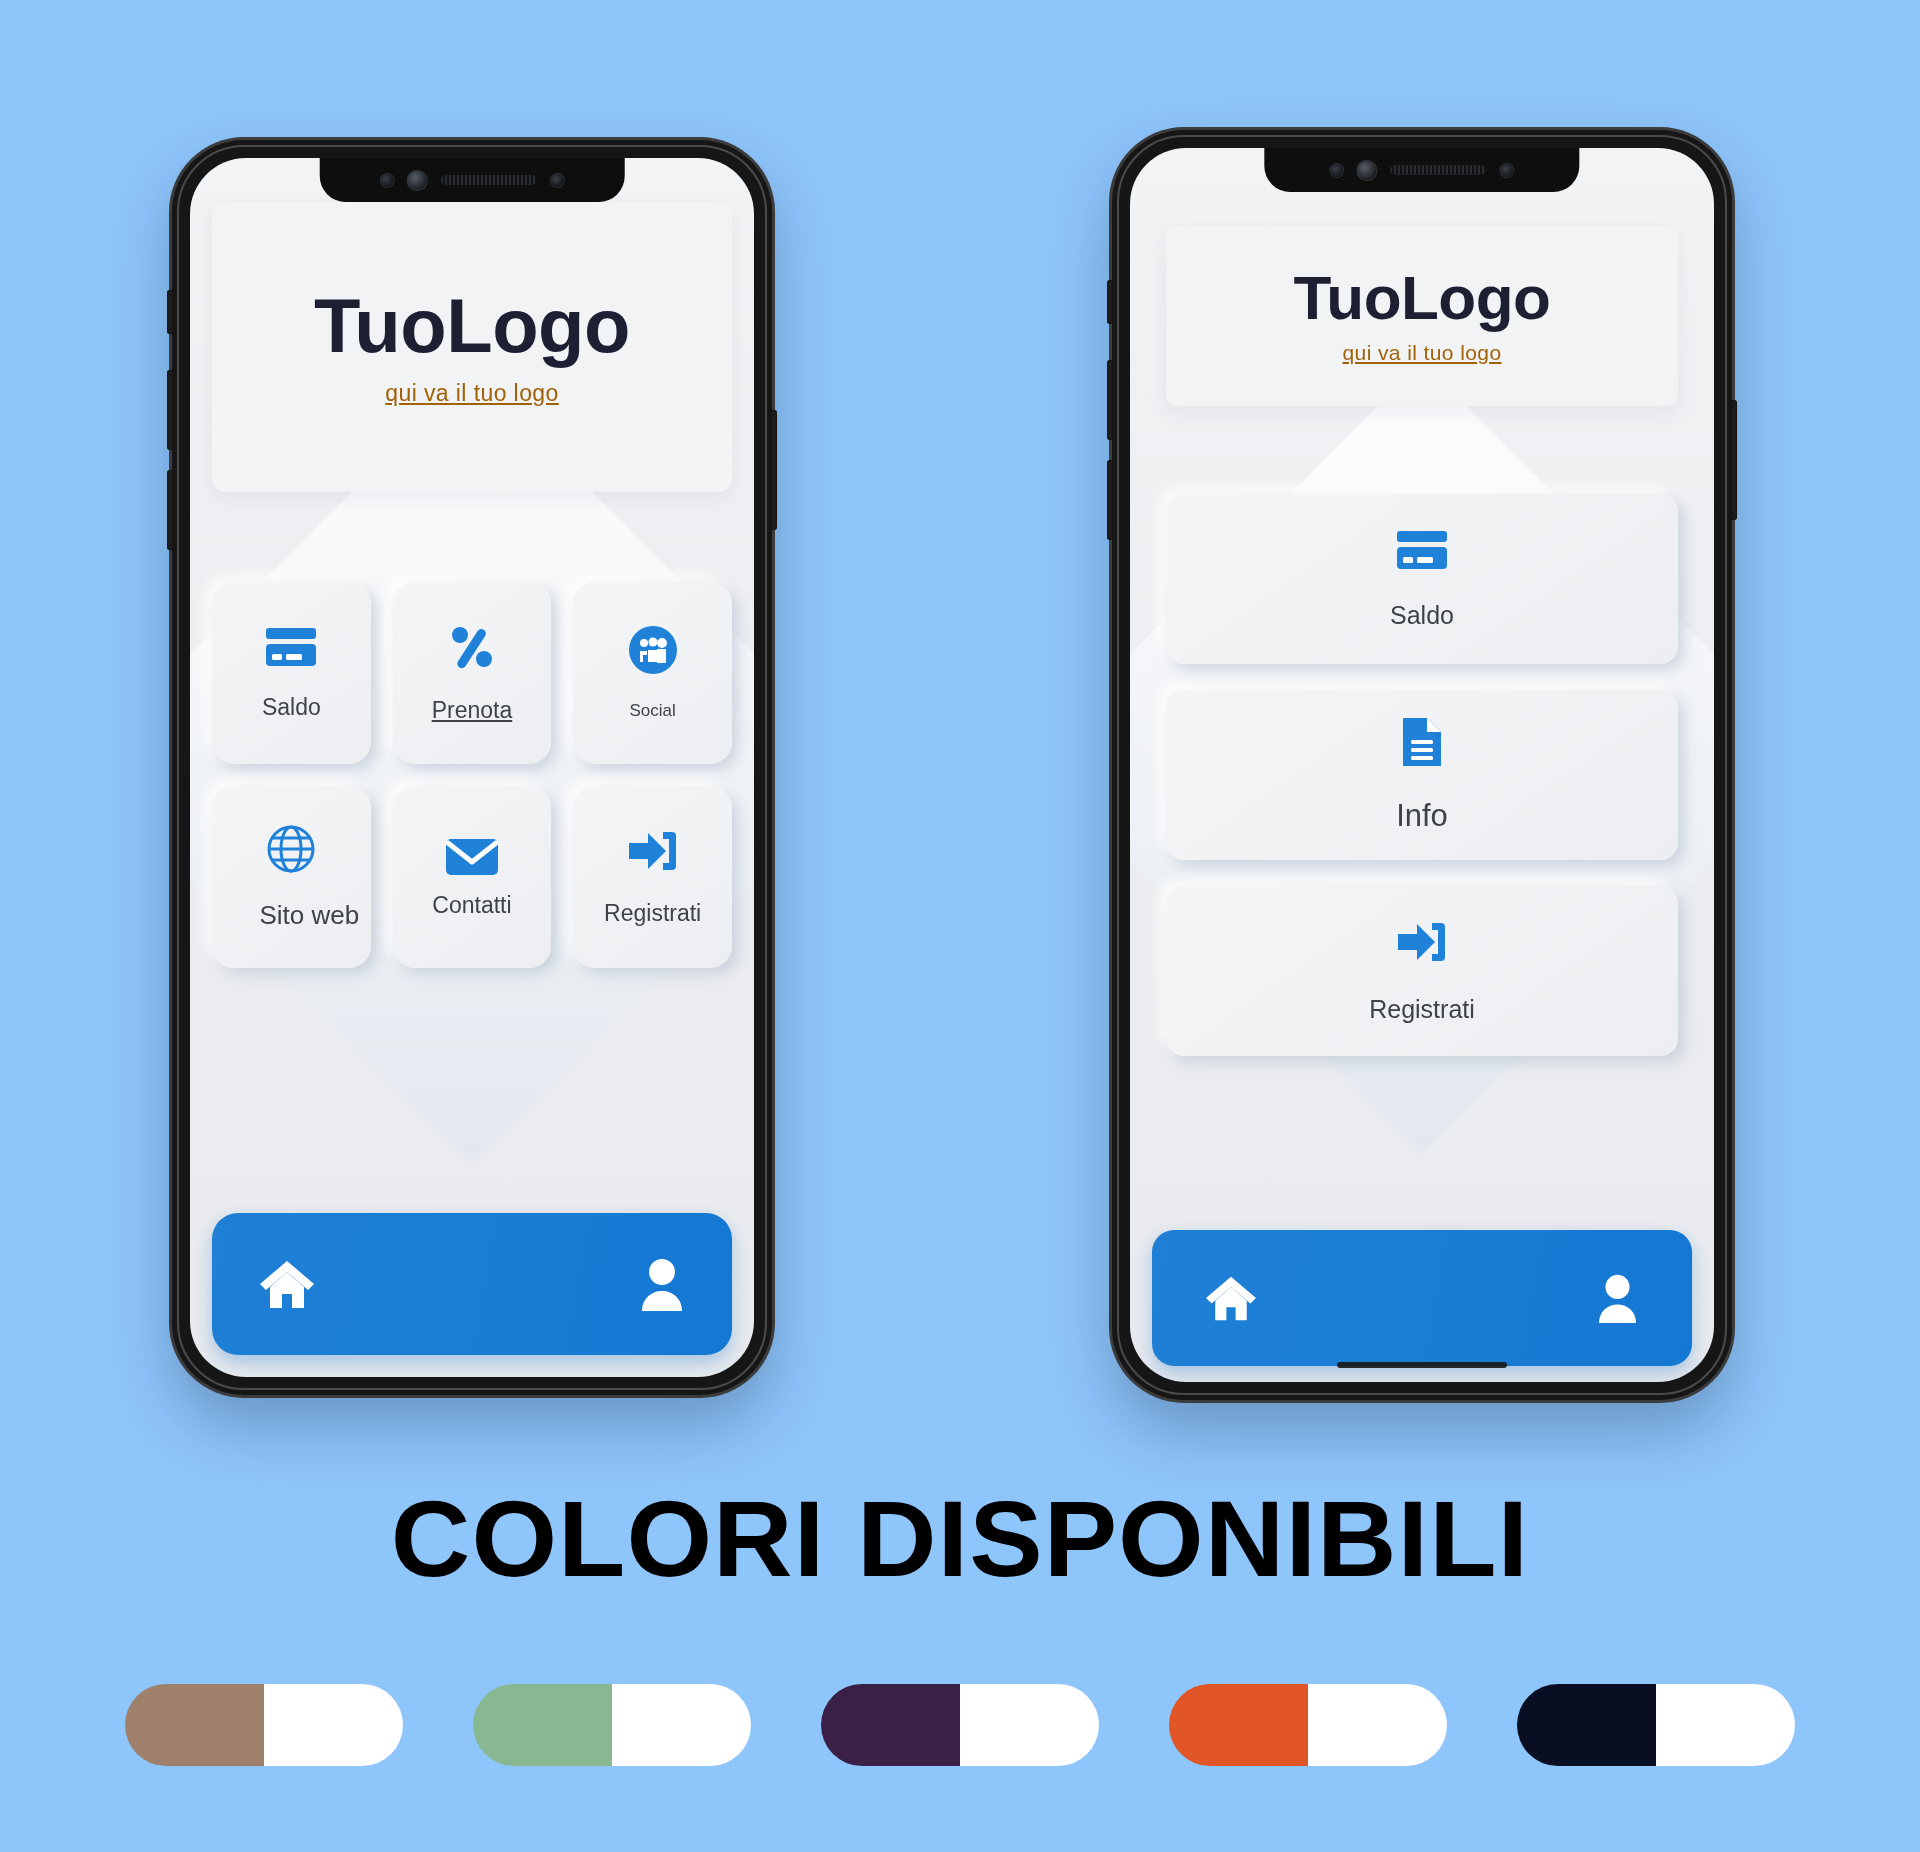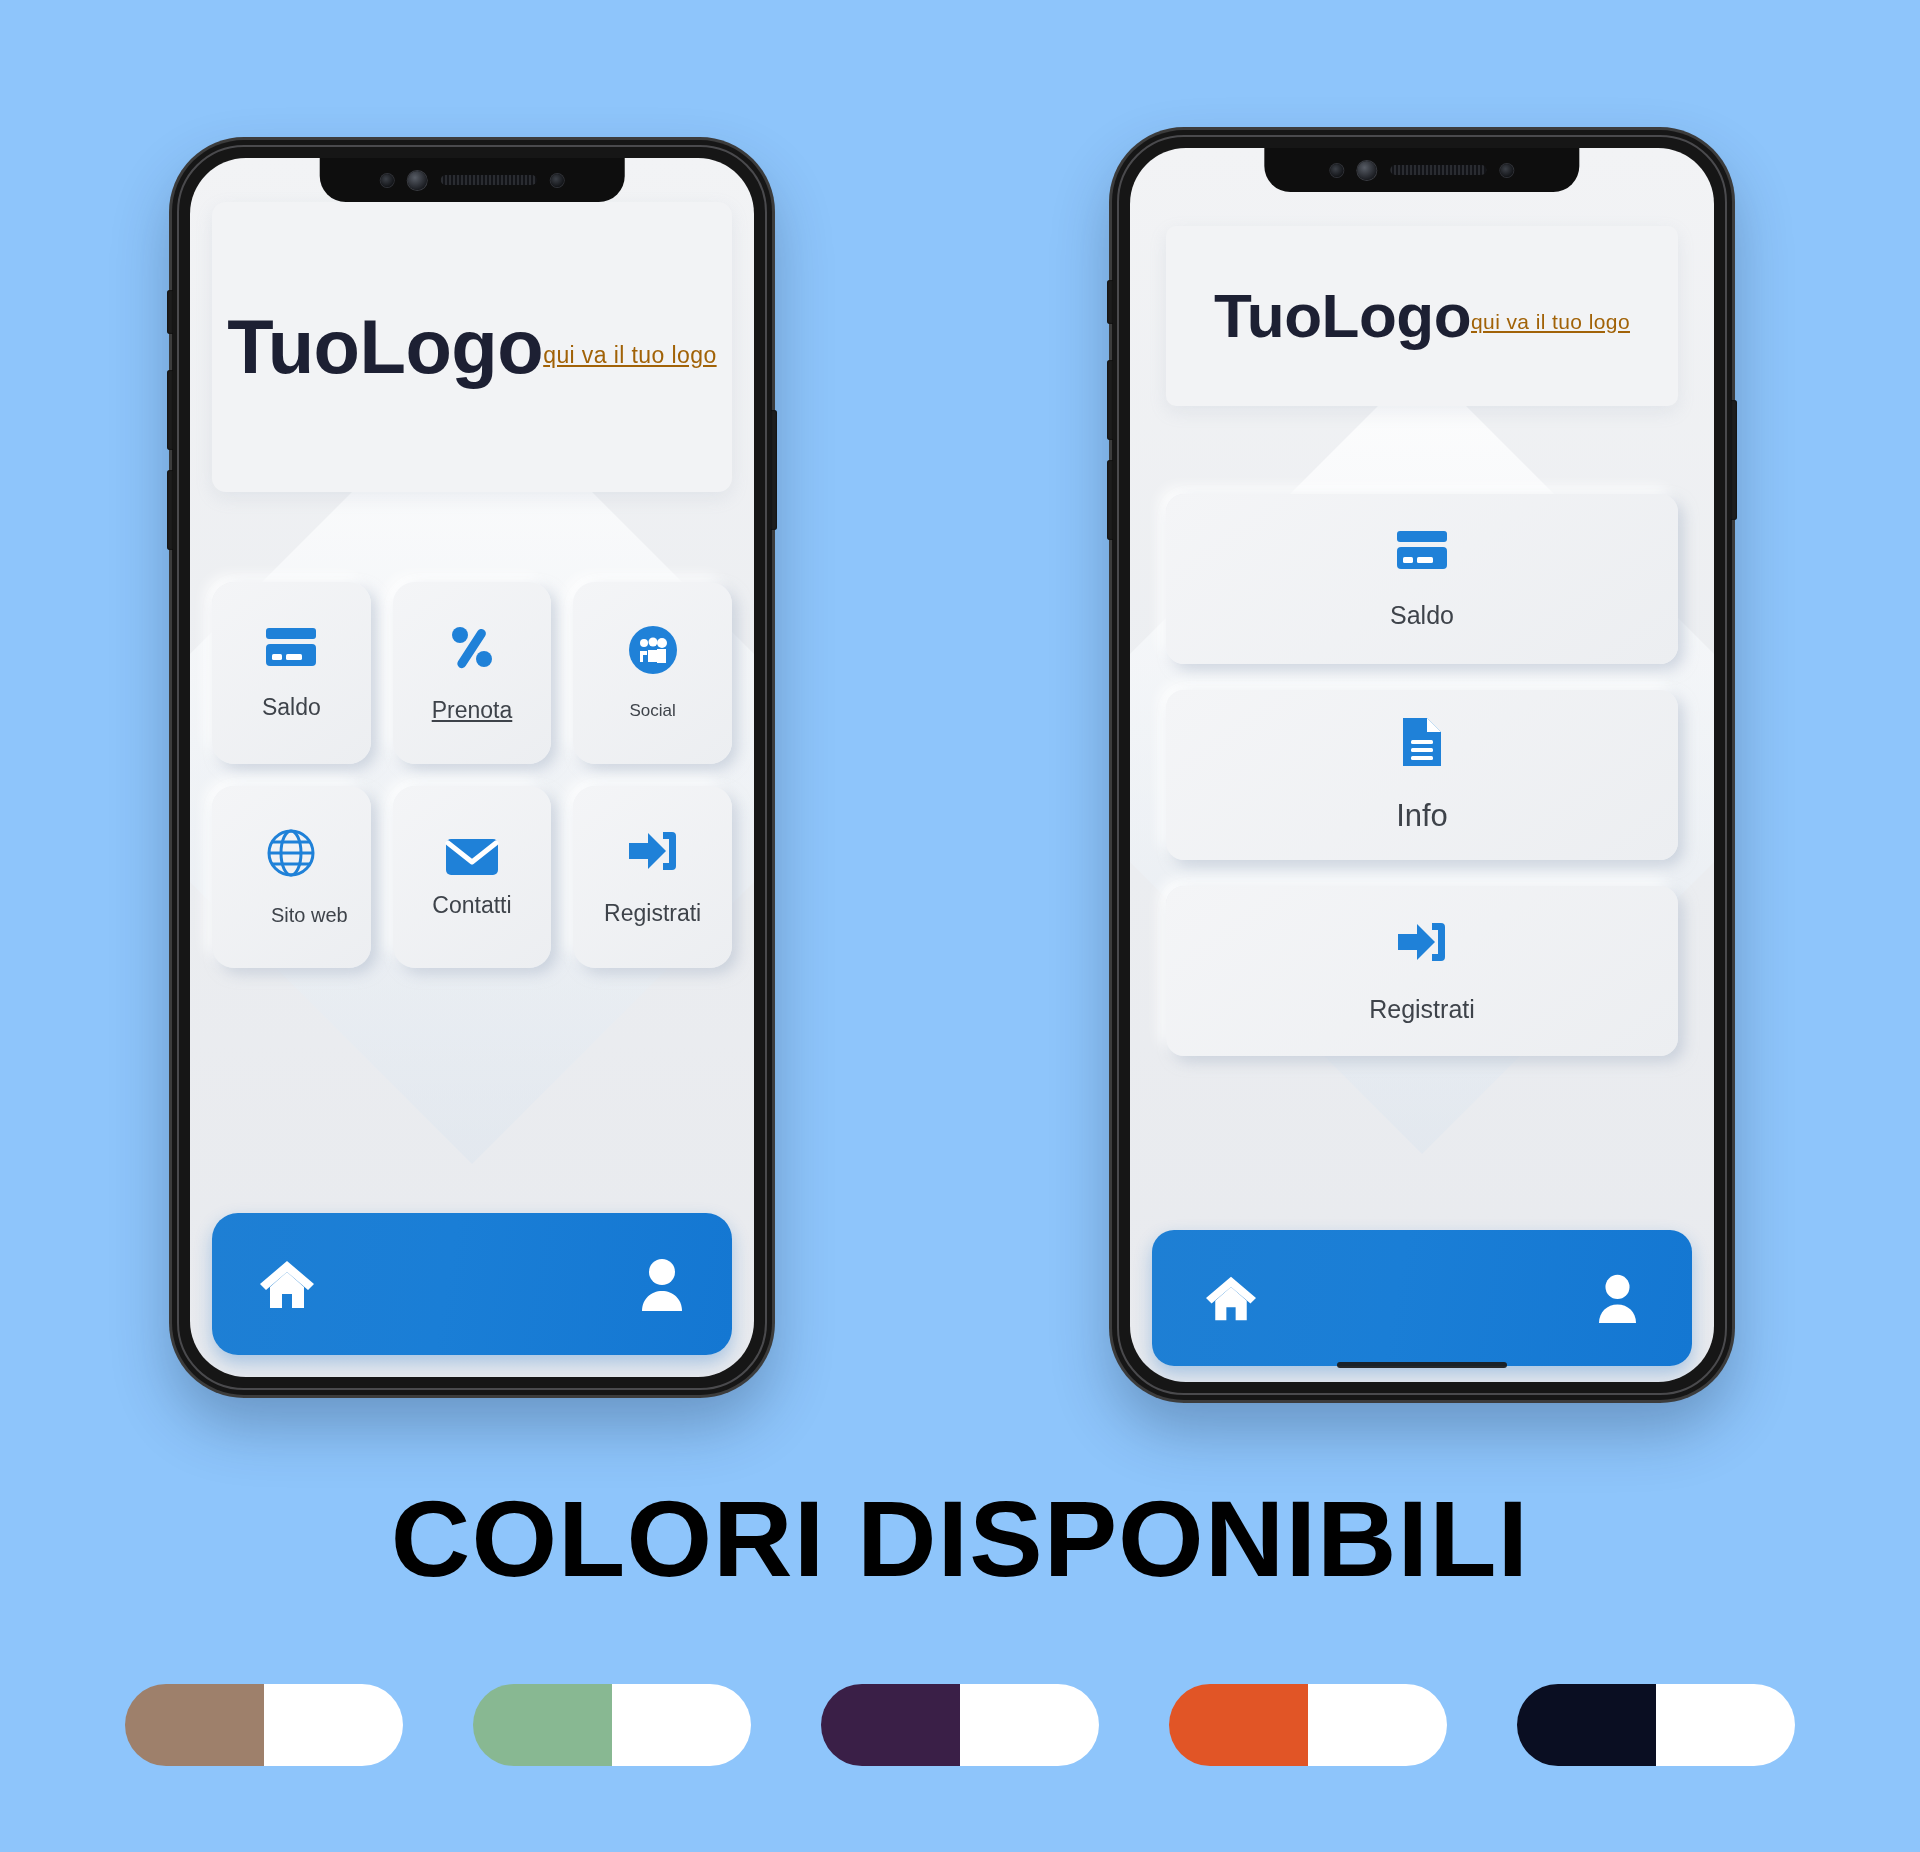--- a/index.html
+++ b/index.html
@@ -129,21 +129,21 @@
     z-index: 2;
     display: flex;
     flex-direction: column;
   }
 
   
   .logo-card {
     background: #f2f3f5;
     border-radius: 14px;
     display: flex;
-    flex-direction: row;
+    flex-direction: column;
     align-items: center;
     justify-content: center;
     box-shadow: 0 6px 18px rgba(140,155,175,0.14);
   }
   .logo-title {
     color: #1d2033;
     font-weight: 700;
     letter-spacing: -0.5px;
     line-height: 1;
   }
@@ -321,21 +321,21 @@
           <div class="tile" style="height:182px;">
             <div class="tile-icon">
               <svg width="50" height="50" viewBox="0 0 50 50" fill="none" stroke="#1f81d8" stroke-width="3">
                 <circle cx="25" cy="25" r="22"></circle>
                 <ellipse cx="25" cy="25" rx="10" ry="22"></ellipse>
                 <line x1="3" y1="25" x2="47" y2="25"></line>
                 <line x1="6" y1="14" x2="44" y2="14"></line>
                 <line x1="6" y1="36" x2="44" y2="36"></line>
               </svg>
             </div>
-            <div class="tile-label" style="font-size:20px;margin-top:26px;margin-left:36px;">Sito web</div>
+            <div class="tile-label" style="font-size:26px;margin-top:26px;margin-left:36px;">Sito web</div>
           </div>
 
           <div class="tile" style="height:182px;">
             <div class="tile-icon">
               <svg width="54" height="42" viewBox="0 0 54 42">
                 <rect x="1" y="3" width="52" height="36" rx="5" fill="#1f81d8"></rect>
                 <path d="M3 7 L27 26 L51 7" fill="none" stroke="#ffffff" stroke-width="5" stroke-linejoin="round" stroke-linecap="round"></path>
               </svg>
             </div>
             <div class="tile-label" style="font-size:23px;margin-top:14px;">Contatti</div>

